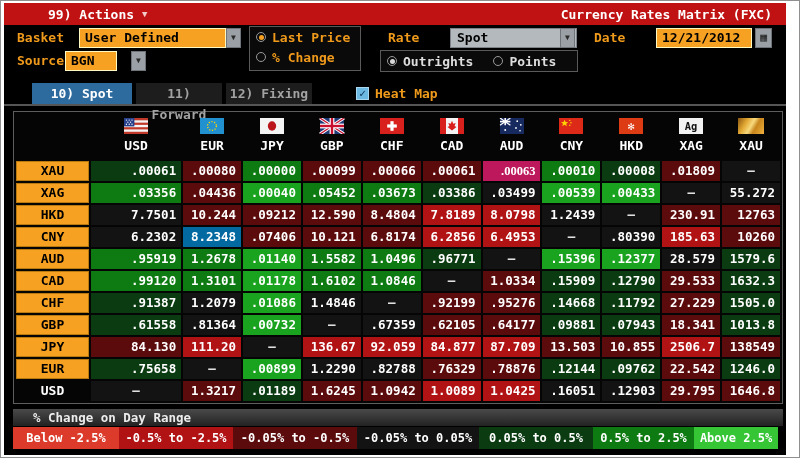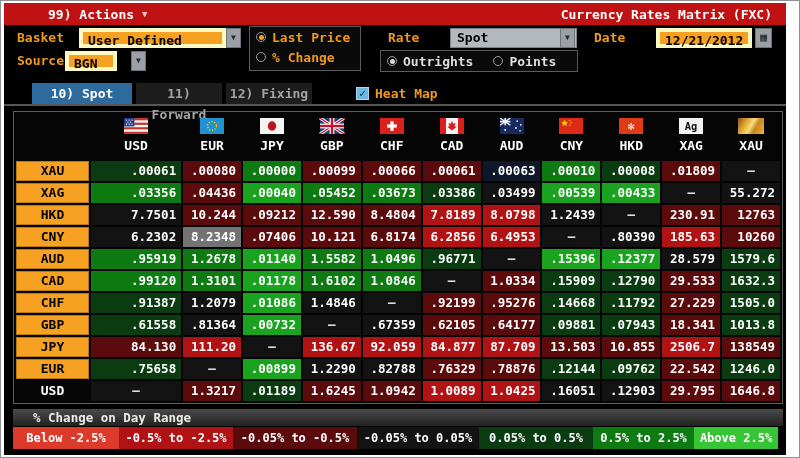--- a/index.html
+++ b/index.html
@@ -12,21 +12,21 @@
   .titlebar{height:22px;background:#c01113;display:flex;align-items:center;justify-content:space-between;
             padding:0 14px 0 44px;color:#fff;font-size:13px;}
   .actions{display:flex;align-items:center;gap:8px;cursor:default;}
   .actions .caret{font-size:9px;color:#f3c9c9;}
   .wintitle{letter-spacing:0;}
 
   
   .controls{position:relative;height:48px;font-size:13px;}
   .amberlbl{position:absolute;color:#f09a1c;}
   .amberbox{position:absolute;height:20px;line-height:18px;background:#f7a122;color:#000;
-            border:4px solid #fef9c3;padding:0 5px;}
+            border:1px solid #fef9c3;padding:0 5px;}
   .arrowbtn{position:absolute;height:20px;width:15px;background:#9aa0a6;border:1px solid #6f747a;
             color:#2a2a2a;font-size:8px;text-align:center;line-height:18px;}
   .graysel{position:absolute;height:20px;line-height:18px;background:#b3b9bd;color:#000;
            border:1px solid #7c8287;padding:0 6px;}
   .groupbox{position:absolute;border:1px solid #5a5a5a;background:#0a0a0a;}
   .radiorow{display:flex;align-items:center;gap:6px;height:20px;padding-left:6px;}
   .radio{width:10px;height:10px;border-radius:50%;border:1px solid #9a9a9a;background:#0c0c0c;position:relative;flex:0 0 auto;}
   .radio.on::after{content:"";position:absolute;left:2px;top:2px;width:5px;height:5px;border-radius:50%;background:#f7a122;}
   .radio.on.gray::after{background:#d8d8d8;}
   .radlab{color:#f09a1c;}
@@ -276,21 +276,21 @@
             </div>
             <div class="code">XAU</div>
           </div>
           <div class="rowlab">XAU</div>
           <div class="cell" style="background: rgb(11, 59, 17);">.00061</div>
           <div class="cell" style="background: rgb(92, 11, 13);">.00080</div>
           <div class="cell" style="background: rgb(13, 122, 18);">.00000</div>
           <div class="cell" style="background: rgb(92, 11, 13);">.00099</div>
           <div class="cell" style="background: rgb(92, 11, 13);">.00066</div>
           <div class="cell" style="background: rgb(92, 11, 13);">.00061</div>
-          <div class="cell" style="background: #0f172a;">.00063</div>
+          <div class="cell" style="background: #be185d; font-family: Liberation Serif, serif;">.00063</div>
           <div class="cell" style="background: rgb(13, 122, 18);">.00010</div>
           <div class="cell" style="background: rgb(11, 59, 17);">.00008</div>
           <div class="cell" style="background: rgb(92, 11, 13);">.01809</div>
           <div class="cell dash" style="background: rgb(19, 19, 19);">–</div>
           <div class="rowlab">XAG</div>
           <div class="cell" style="background: rgb(13, 122, 18);">.03356</div>
           <div class="cell" style="background: rgb(92, 11, 13);">.04436</div>
           <div class="cell" style="background: rgb(25, 163, 30);">.00040</div>
           <div class="cell" style="background: rgb(13, 122, 18);">.05452</div>
           <div class="cell" style="background: rgb(13, 122, 18);">.03673</div>
@@ -307,21 +307,21 @@
           <div class="cell" style="background: rgb(92, 11, 13);">12.590</div>
           <div class="cell" style="background: rgb(92, 11, 13);">8.4804</div>
           <div class="cell" style="background: rgb(177, 18, 20);">7.8189</div>
           <div class="cell" style="background: rgb(177, 18, 20);">8.0798</div>
           <div class="cell" style="background: rgb(19, 19, 19);">1.2439</div>
           <div class="cell dash" style="background: rgb(19, 19, 19);">–</div>
           <div class="cell" style="background: rgb(92, 11, 13);">230.91</div>
           <div class="cell" style="background: rgb(92, 11, 13);">12763</div>
           <div class="rowlab">CNY</div>
           <div class="cell" style="background: rgb(19, 19, 19);">6.2302</div>
-          <div class="cell" style="background: #737373;">8.2348</div>
+          <div class="cell" style="background: #0369a1;">8.2348</div>
           <div class="cell" style="background: rgb(92, 11, 13);">.07406</div>
           <div class="cell" style="background: rgb(92, 11, 13);">10.121</div>
           <div class="cell" style="background: rgb(92, 11, 13);">6.8174</div>
           <div class="cell" style="background: rgb(177, 18, 20);">6.2856</div>
           <div class="cell" style="background: rgb(177, 18, 20);">6.4953</div>
           <div class="cell dash" style="background: rgb(19, 19, 19);">–</div>
           <div class="cell" style="background: rgb(19, 19, 19);">.80390</div>
           <div class="cell" style="background: rgb(177, 18, 20);">185.63</div>
           <div class="cell" style="background: rgb(92, 11, 13);">10260</div>
           <div class="rowlab">AUD</div>

